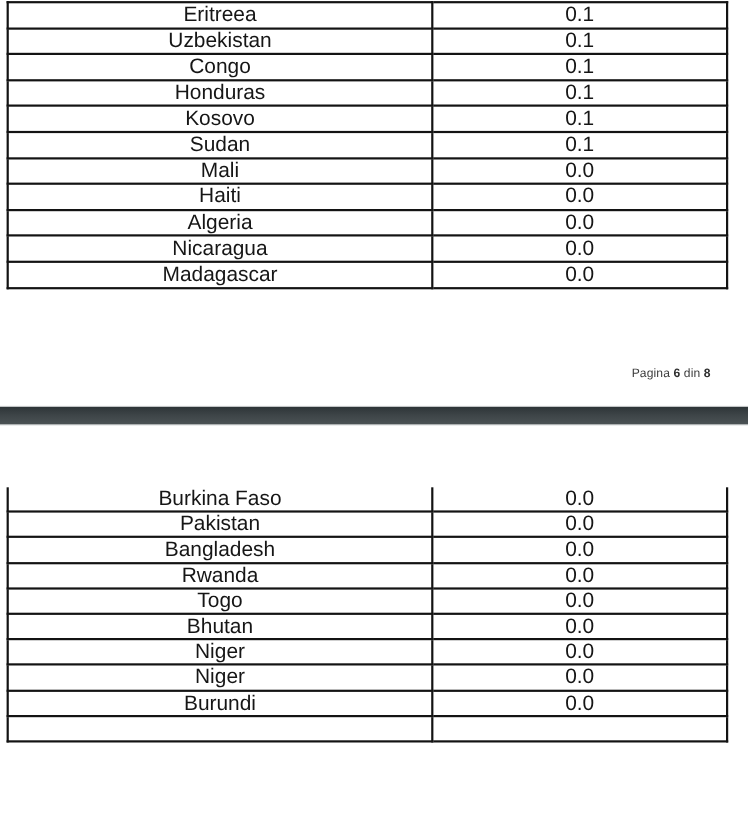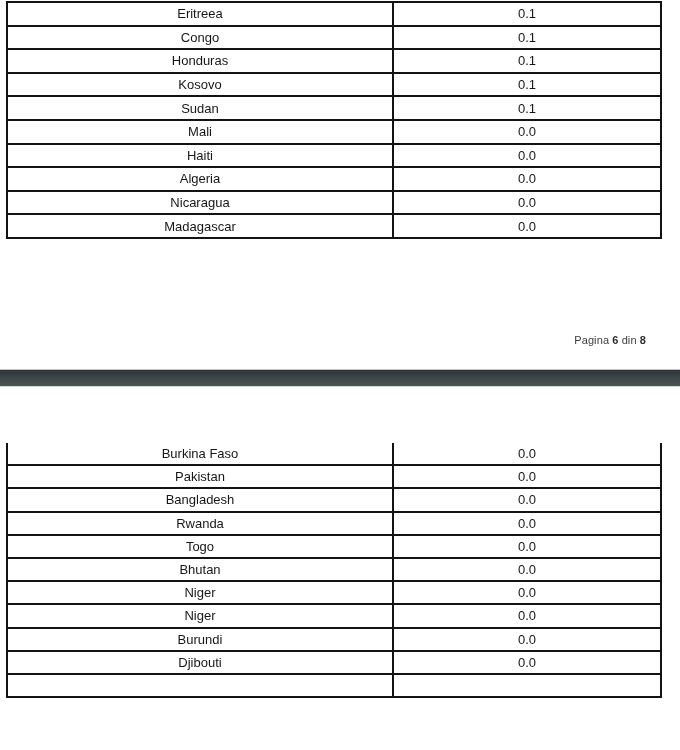--- a/index.html
+++ b/index.html
@@ -19,21 +19,21 @@
     position: absolute;
     left: 6px;
     width: 654px;
     border-collapse: collapse;
     table-layout: fixed;
   }
   .doc-table td {
     border: 2px solid #131313;
     text-align: center;
     vertical-align: middle;
-    font-size: 13px;
+    font-size: 19px;
     line-height: 1;
     color: #161616;
     padding: 0;
     white-space: nowrap;
     overflow: hidden;
   }
   col.col-country { width: 386px; }
   col.col-value   { width: 268px; }
 
   #table-page6 { top: 1px; }
@@ -75,20 +75,24 @@
 
   <section class="pdf-page page-6">
     <table class="doc-table" id="table-page6">
       <colgroup>
         <col class="col-country">
         <col class="col-value">
       </colgroup>
       <tbody>
           <tr>
             <td class="c-country">Eritreea</td>
+            <td class="c-value">0.1</td>
+          </tr>
+          <tr>
+            <td class="c-country">Uzbekistan</td>
             <td class="c-value">0.1</td>
           </tr>
           <tr>
             <td class="c-country">Congo</td>
             <td class="c-value">0.1</td>
           </tr>
           <tr>
             <td class="c-country">Honduras</td>
             <td class="c-value">0.1</td>
           </tr>
@@ -170,24 +174,20 @@
           </tr>
           <tr>
             <td class="c-country">Niger</td>
             <td class="c-value">0.0</td>
           </tr>
           <tr>
             <td class="c-country">Burundi</td>
             <td class="c-value">0.0</td>
           </tr>
           <tr>
-            <td class="c-country">Djibouti</td>
-            <td class="c-value">0.0</td>
-          </tr>
-          <tr>
             <td class="c-country">&nbsp;</td>
             <td class="c-value">&nbsp;</td>
           </tr>
         </tbody>
     </table>
   </section>
 
 </div>
 
 </body></html>

